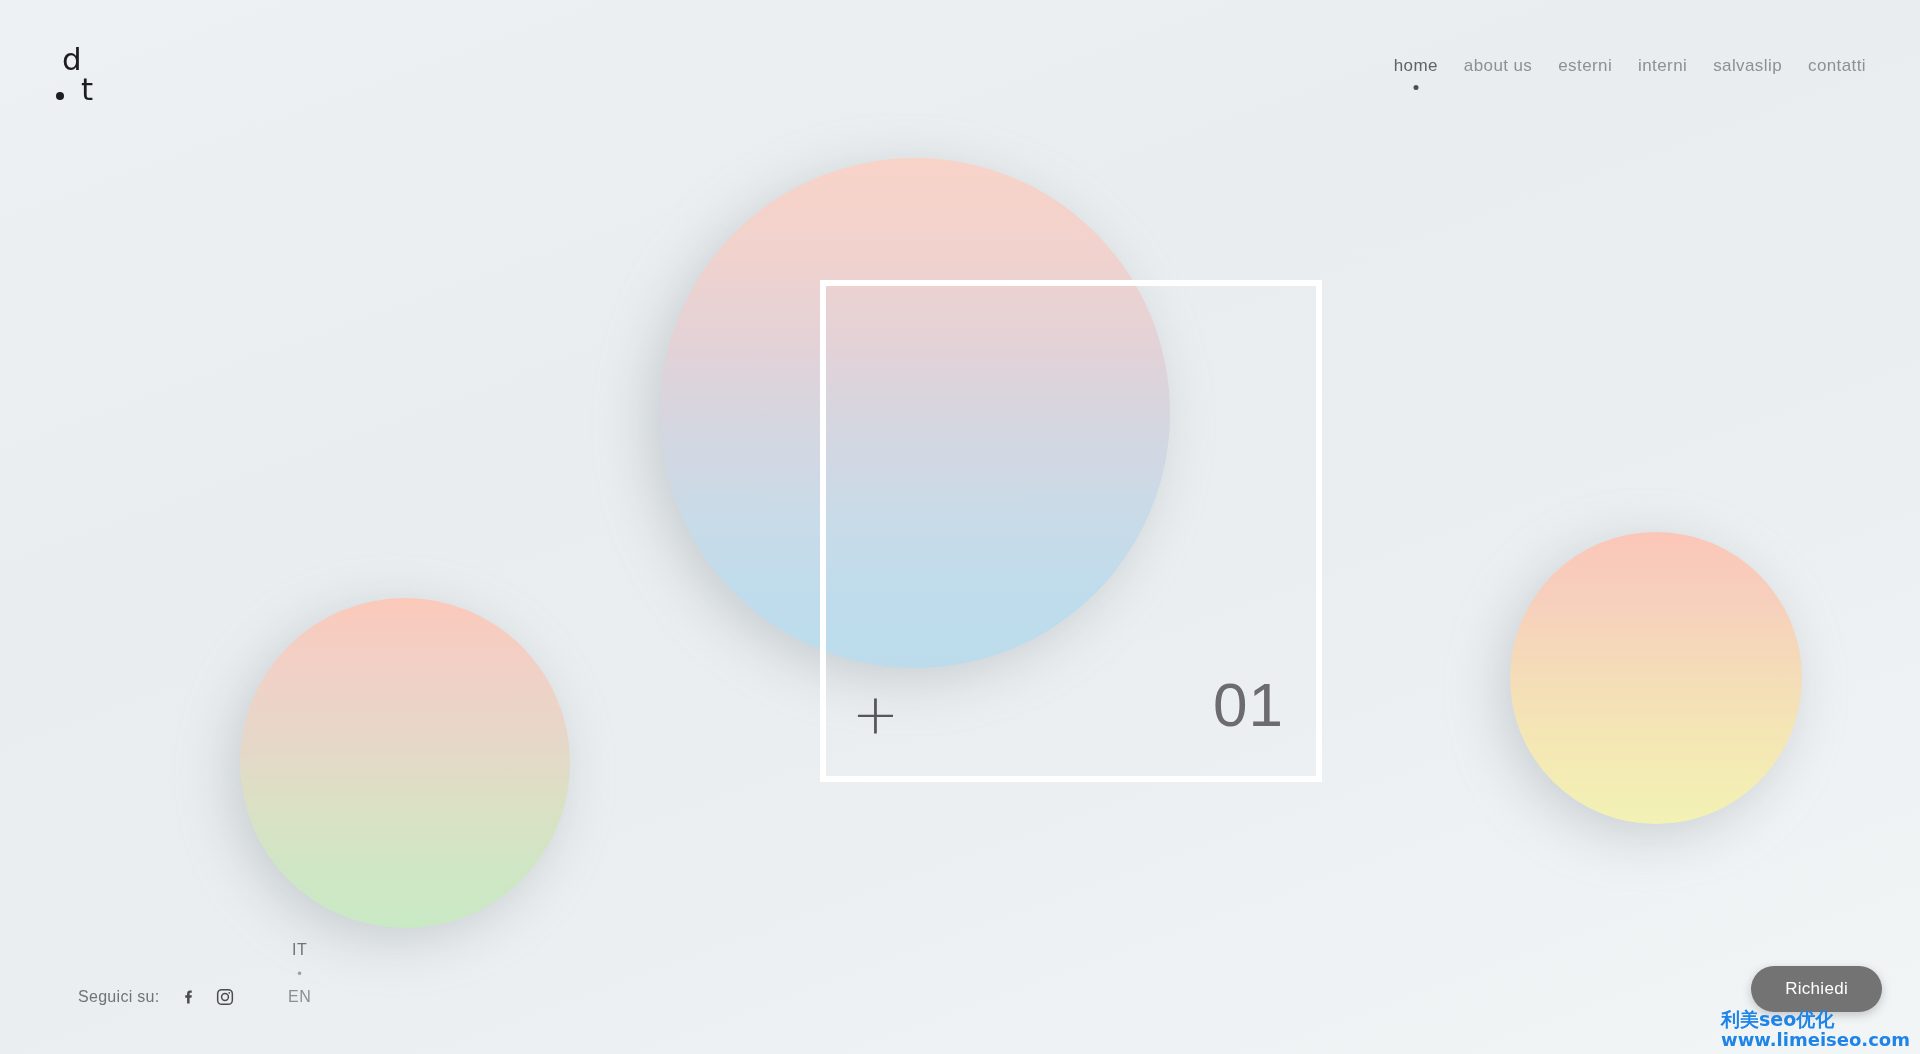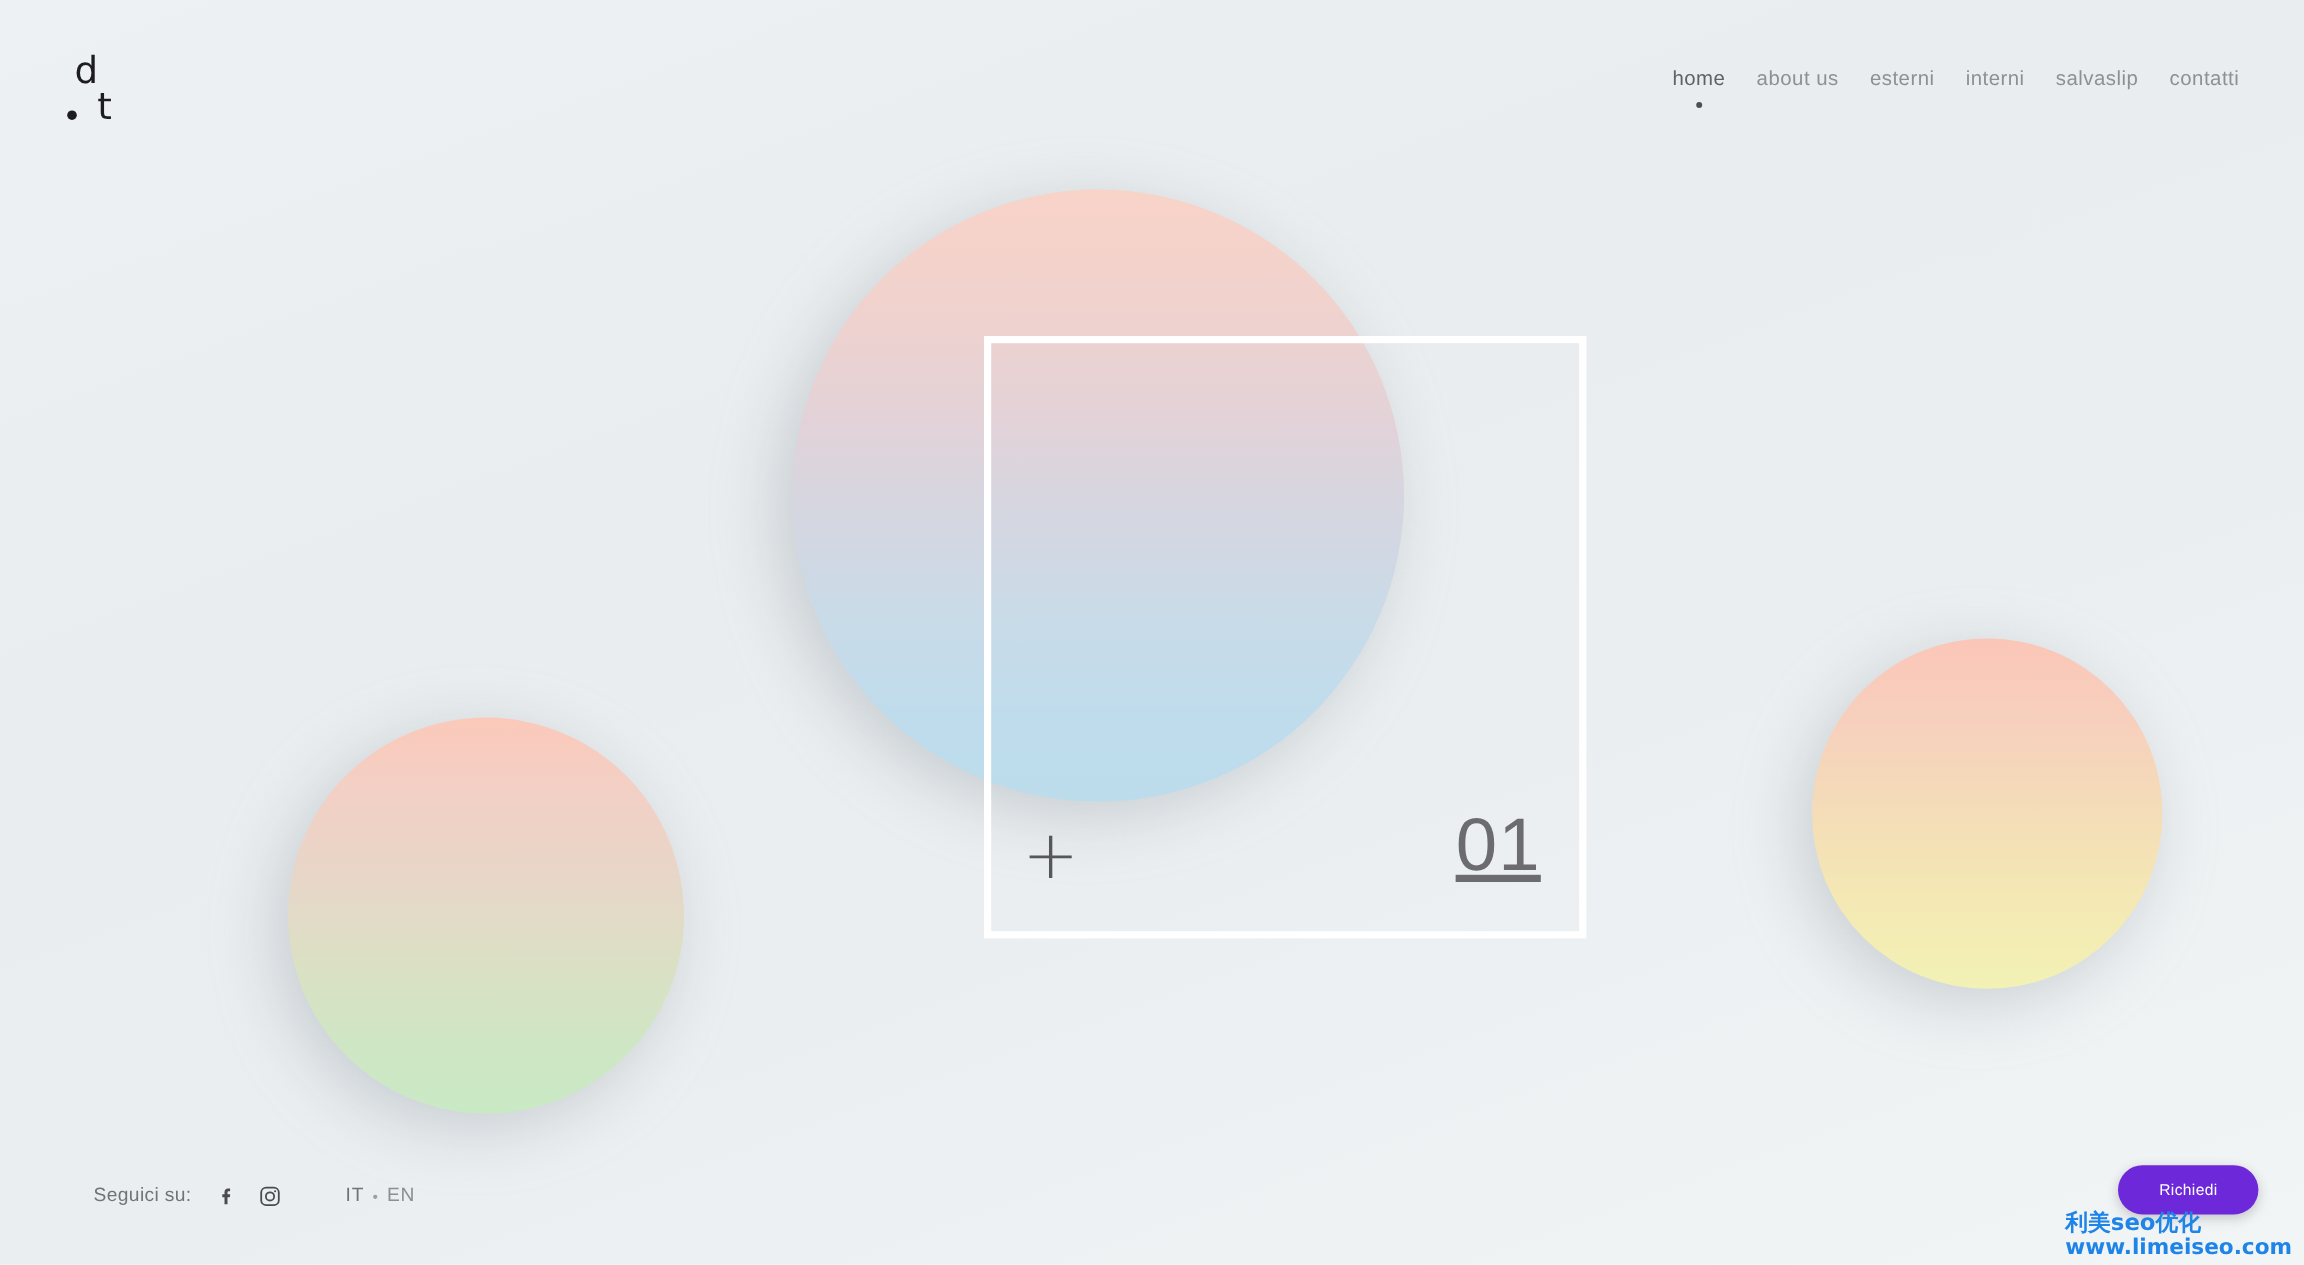--- a/index.html
+++ b/index.html
@@ -232,21 +232,20 @@
     position: absolute;
     right: 636px;
     top: 674px;
     z-index: 20;
     font-size: 62px;
     font-weight: 300;
     color: #6b6b70;
     line-height: 1;
     letter-spacing: 1px;
     user-select: none;
-    text-decoration: underline;
   }
 
   
   .footer {
     position: absolute;
     left: 16px;
     bottom: 0;
     width: 1920px;
     height: 120px;
     z-index: 40;
@@ -280,35 +279,36 @@
   .lang {
     position: absolute;
     left: 272px;
     bottom: 48px;
     display: flex;
     align-items: center;
     gap: 7px;
     font-size: 16px;
     color: #8a8f92;
     letter-spacing: 0.6px;
+    flex-direction: column;
   }
   .lang-item { cursor: pointer; }
   .lang-item.active { color: #6f7477; }
   .lang-sep { font-size: 13px; color: #9aa0a3; }
 
   .cta {
     position: absolute;
     right: 54px;
     bottom: 42px;
-    background: #6d28d9;
+    background: #737373;
     color: #ffffff;
     border: none;
     border-radius: 24px;
     padding: 13px 34px;
-    font-size: 13px;
+    font-size: 17px;
     font-family: "Liberation Sans", sans-serif;
     letter-spacing: 0.3px;
     cursor: pointer;
     box-shadow: 0 3px 10px rgba(70,70,76,0.28);
     margin-top: 45px;
   }
 
   
   .watermark {
     position: absolute;

